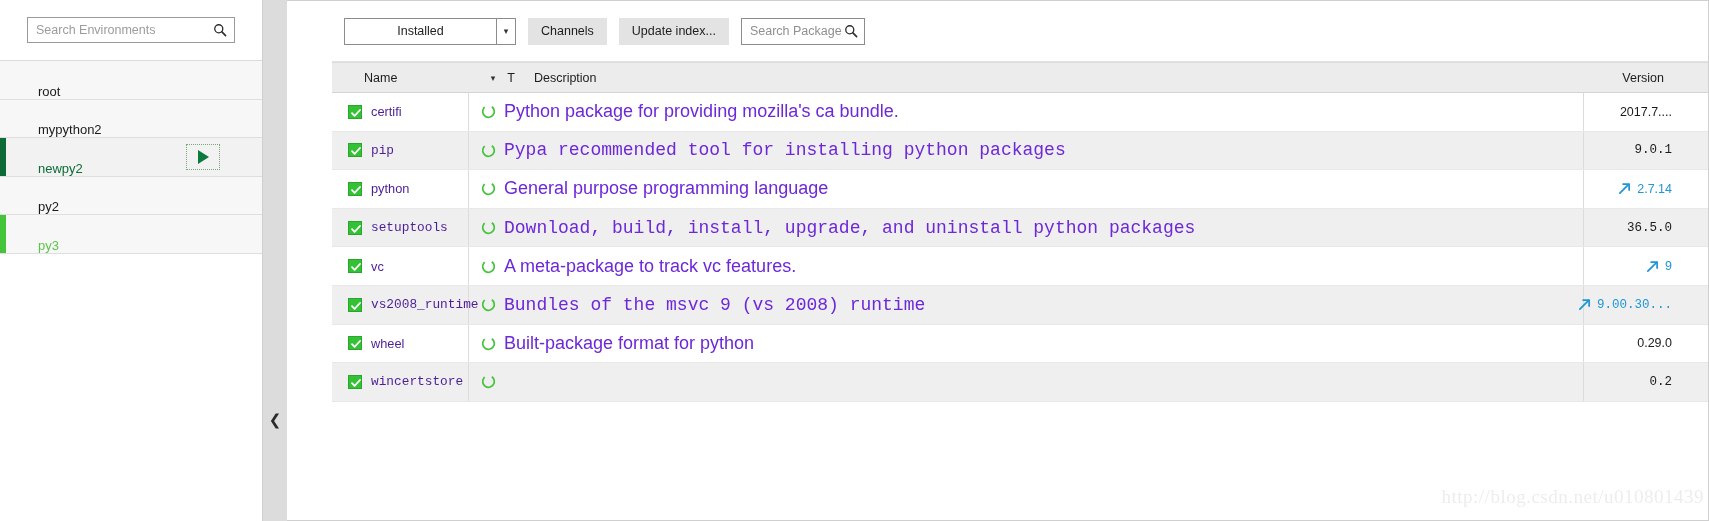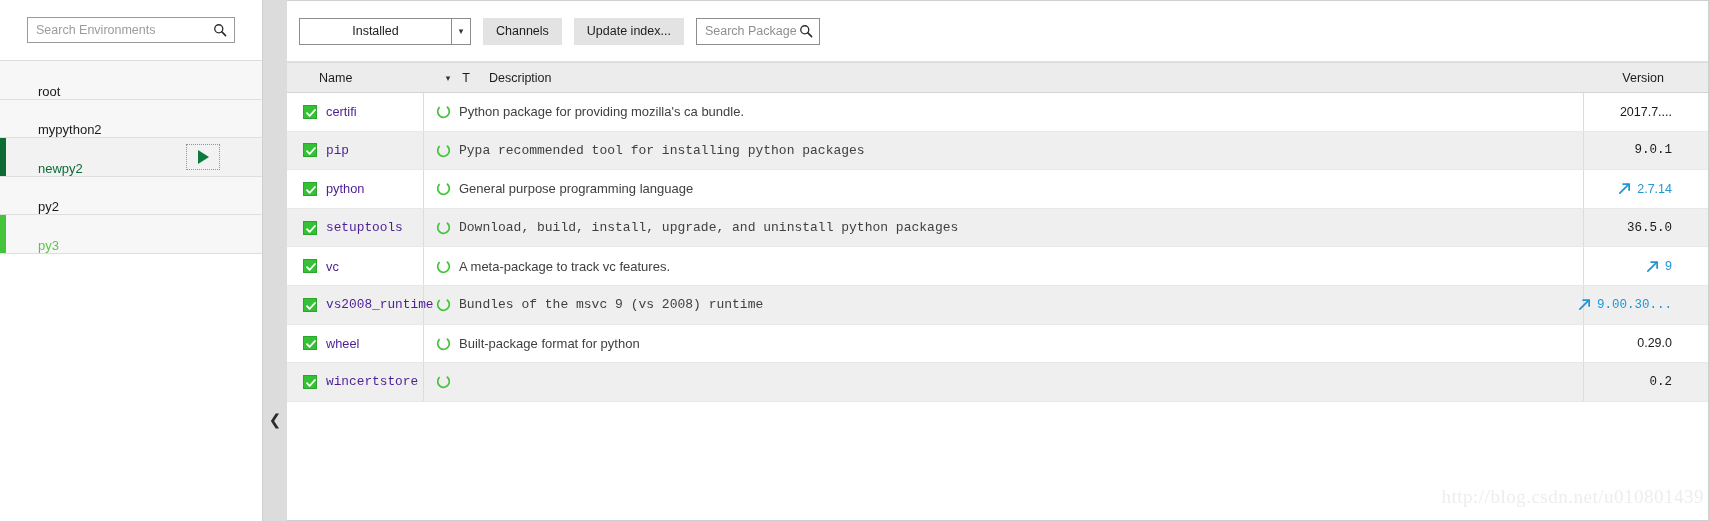--- a/index.html
+++ b/index.html
@@ -95,20 +95,21 @@
 
   
   .main {
     flex: 1; height: 521px;
     background: #ffffff;
     border: 1px solid #cfcfcf;
     border-left: none;
     display: flex; flex-direction: column;
     position: relative;
     overflow: hidden;
+    padding-left: 45px;
   }
   .toolbar {
     height: 61px; flex: 0 0 61px;
     display: flex; align-items: center;
     padding-left: 12px;
     gap: 12px;
     background: #ffffff;
     border-bottom: 1px solid #e2e2e2;
   }
   .select-wrap {
@@ -197,21 +198,21 @@
   .chk svg { position:absolute; left:1px; top:1px; }
   .pkg-name { font-size: 12.8px; color: #4c1d95; white-space: nowrap; }
 
   .row-desc {
     flex: 1 1 auto;
     display: flex; align-items: center; gap: 8px;
     padding-left: 12px;
     height: 100%;
   }
   .conda-ring { width: 15px; height: 15px; flex: 0 0 15px; }
-  .desc-text { font-size: 13px; color: #404040; }
+  .desc-text { font-size: 18px; color: #6d28d9; }
 
   .row-ver {
     width: 125px; flex: 0 0 125px;
     height: 100%;
     display: flex; align-items: center; justify-content: flex-end;
     padding-right: 36px; gap: 6px;
     border-left: 1px solid #dcdcdc;
     font-size: 12.5px; color: #1b1b1b;
   }
   .row-ver.upgrade { color: #2196d6; }

